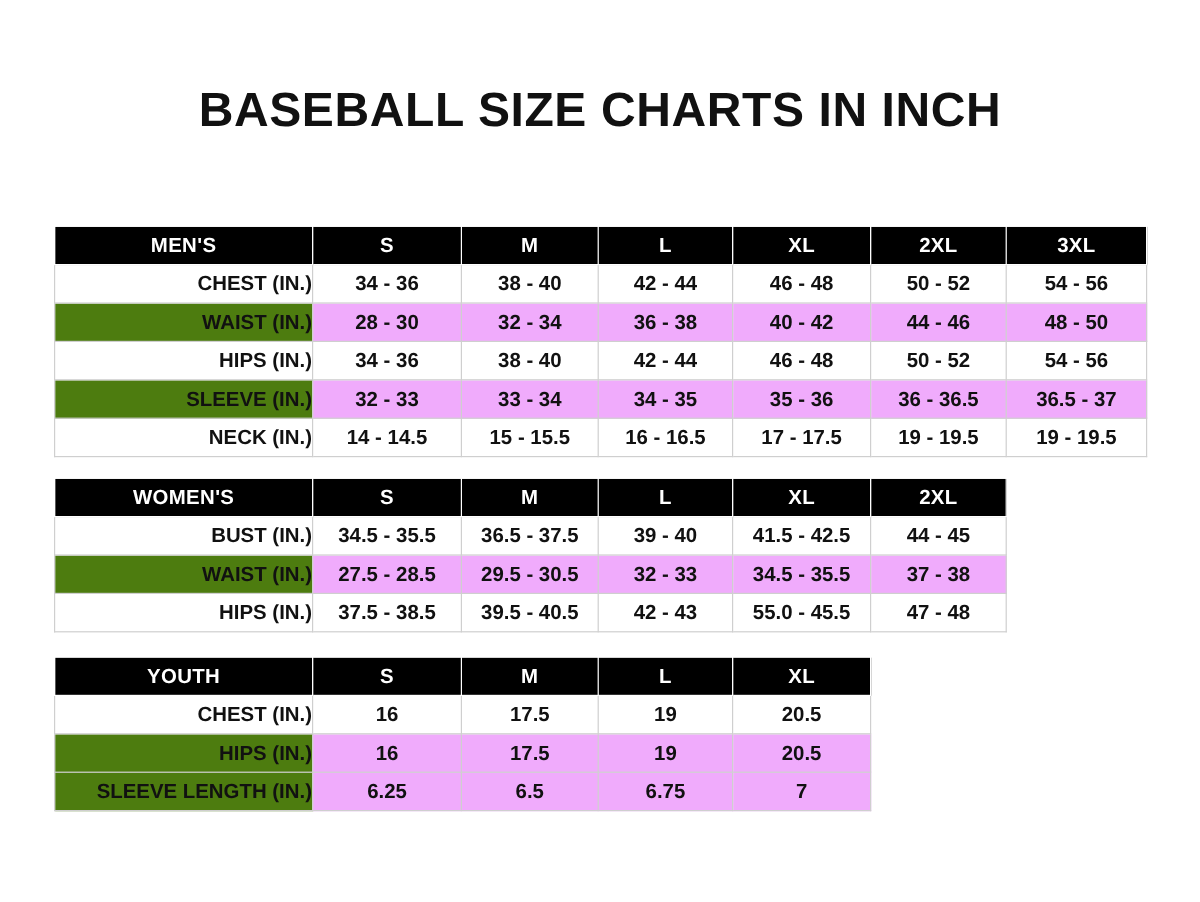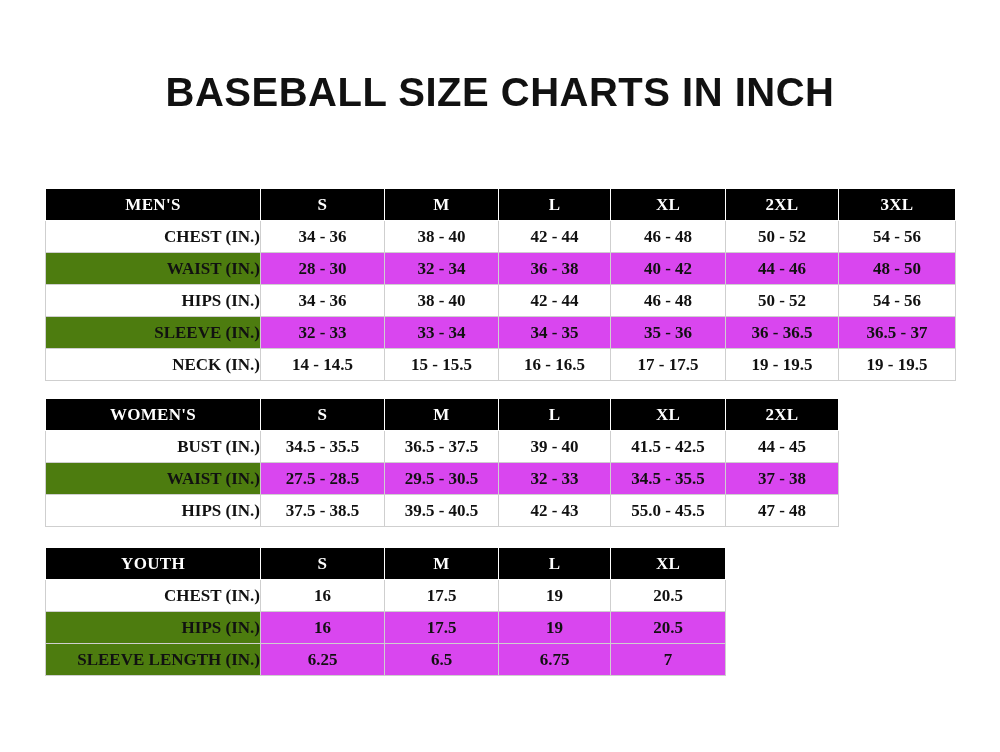--- a/index.html
+++ b/index.html
@@ -30,21 +30,21 @@
     font-weight: bold;
     letter-spacing: 0.5px;
     color: #111111;
     font-family: "Liberation Sans", sans-serif;
   }
 
   .chart {
     position: absolute;
     border-collapse: collapse;
     table-layout: fixed;
-    font-family: Liberation Serif, serif;
+    font-family: Liberation Sans, sans-serif;
   }
   .chart td, .chart th {
     border: 1px solid #ffffff;
     text-align: center;
     font-weight: bold;
     font-size: 17px;
     height: 31px;
     padding: 0;
     color: #111111;
     background: #ffffff;
@@ -52,21 +52,21 @@
   .chart thead th {
     background: #000000;
     color: #ffffff;
     font-size: 17px;
     letter-spacing: 0.3px;
   }
   .chart thead th.rowlabel {
     text-align: center;
   }
   .chart tbody tr.alt td {
-    background: #d946ef;
+    background: #f0abfc;
   }
   .chart tbody td.rowlabel {
     font-weight: bold;
     text-align: right;
     background: #ffffff;
   }
   .chart tbody tr.alt td.rowlabel {
     background: #4d7c0f;
   }
   .chart tbody td {

